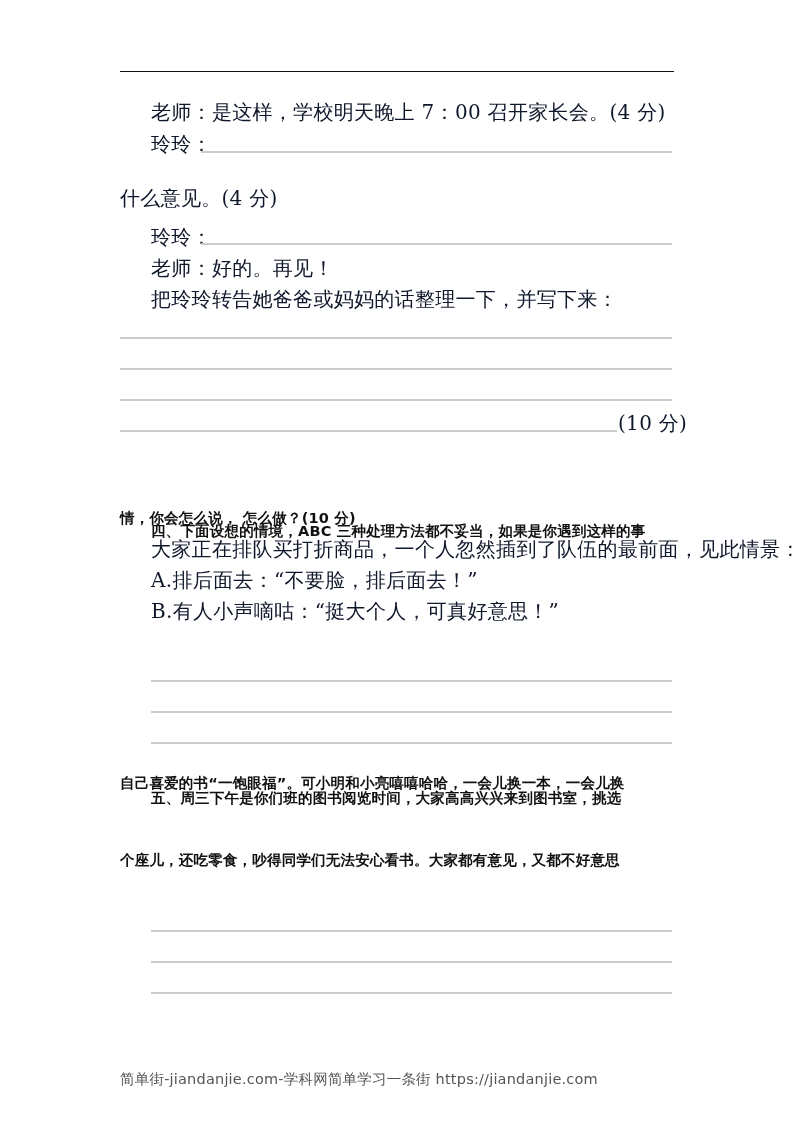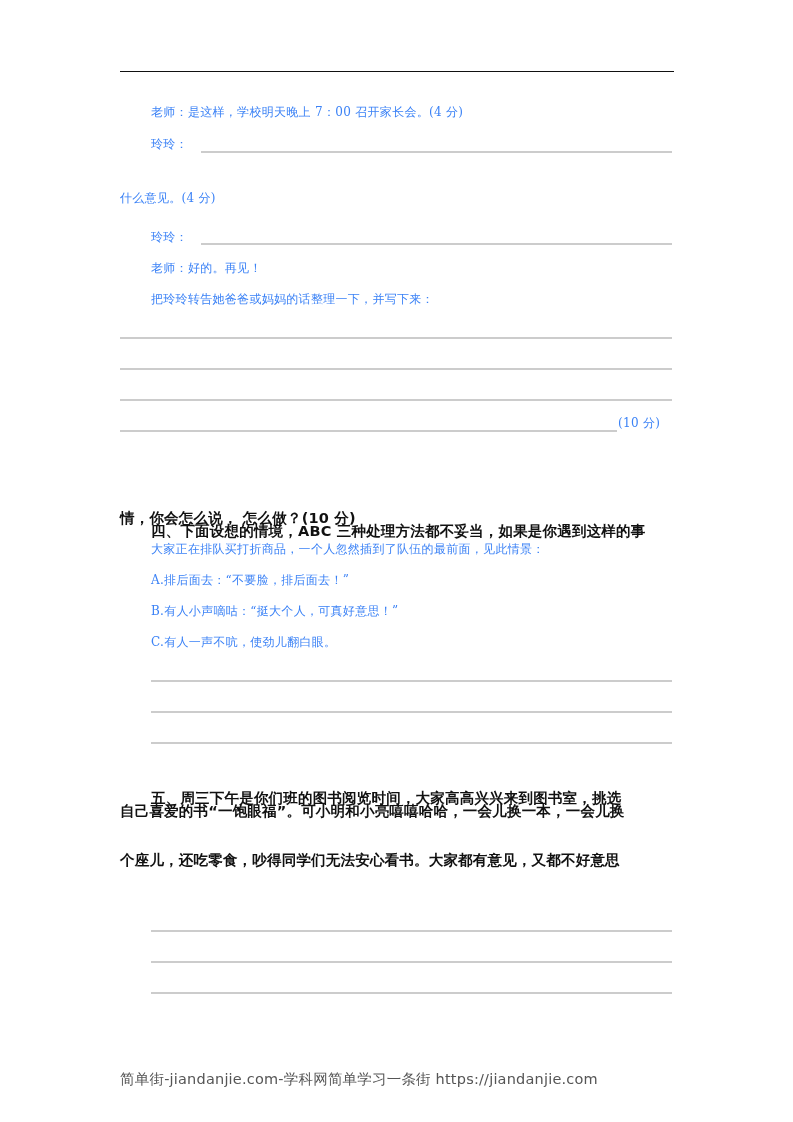--- a/index.html
+++ b/index.html
@@ -3,21 +3,21 @@
   <meta charset="utf-8">
   <style>
     html, body { margin: 0; padding: 0; background: #ffffff; }
     body {
       width: 793px; height: 1122px; position: relative; overflow: hidden;
       font-family: "DejaVu Serif", "Liberation Serif", serif;
       color: #222222;
     }
     .page { position: absolute; left: 0; top: 0; width: 793px; height: 1122px; }
     .top-rule { position: absolute; left: 120px; top: 71px; width: 554px; height: 0; border-top: 1.3px solid #111; }
-    .line-text { position: absolute; font-size: 12px; line-height: 20px; white-space: nowrap; color: #3b82f6; letter-spacing: 0.3px; }
+    .line-text { position: absolute; font-size: 20px; line-height: 20px; white-space: nowrap; color: #0f172a; letter-spacing: 0.3px; }
     .bold { font-weight: bold; font-family: "DejaVu Sans", "Liberation Sans", sans-serif; font-size: 14.5px; color: #111; letter-spacing: 0.2px; }
     .answer-line { position: absolute; height: 0; border-top: 2px solid #cccccc; }
     .inline-blank { position: absolute; height: 0; border-top: 2px solid #cccccc; }
     .footer { position: absolute; left: 0; width: 718px; top: 1070px; text-align: center; font-family: "DejaVu Sans", "Liberation Sans", sans-serif; font-size: 14.5px; color: #555; letter-spacing: 0.2px; }
   </style>
 </head>
 <body>
 
 <div class="page">
 
@@ -40,28 +40,27 @@
   <div class="answer-line" style="left:120px; top:368px; width:552px;"></div>
   <div class="answer-line" style="left:120px; top:399px; width:552px;"></div>
   <div class="answer-line" style="left:120px; top:430px; width:497px;"></div>
   <div class="line-text" style="left:618px; top:413px;">(10 分)</div>
 
   <div class="line-text bold" style="left:151px; top:477px;margin-top:44px;">四、下面设想的情境，ABC 三种处理方法都不妥当，如果是你遇到这样的事</div>
   <div class="line-text bold" style="left:120px; top:508px;">情，你会怎么说， 怎么做？(10 分)</div>
   <div class="line-text" style="left:151px; top:539px;">大家正在排队买打折商品，一个人忽然插到了队伍的最前面，见此情景：</div>
   <div class="line-text" style="left:151px; top:570px;">A.排后面去：“不要脸，排后面去！”</div>
   <div class="line-text" style="left:151px; top:601px;">B.有人小声嘀咕：“挺大个人，可真好意思！”</div>
-  <div class="line-text" style="left:151px; top:632px;">C.有人一声不吭，使劲儿翻白眼。</div>
 
   <div class="answer-line" style="left:151px; top:680px; width:521px;"></div>
   <div class="answer-line" style="left:151px; top:711px; width:521px;"></div>
   <div class="answer-line" style="left:151px; top:742px; width:521px;"></div>
 
   <div class="line-text bold" style="left:151px; top:788px;">五、周三下午是你们班的图书阅览时间，大家高高兴兴来到图书室，挑选</div>
-  <div class="line-text bold" style="left:120px; top:801px;">自己喜爱的书“一饱眼福”。可小明和小亮嘻嘻哈哈，一会儿换一本，一会儿换</div>
+  <div class="line-text bold" style="left:120px; top:773px;">自己喜爱的书“一饱眼福”。可小明和小亮嘻嘻哈哈，一会儿换一本，一会儿换</div>
   <div class="line-text bold" style="left:120px; top:850px;">个座儿，还吃零食，吵得同学们无法安心看书。大家都有意见，又都不好意思</div>
 
   <div class="answer-line" style="left:151px; top:930px; width:521px;"></div>
   <div class="answer-line" style="left:151px; top:961px; width:521px;"></div>
   <div class="answer-line" style="left:151px; top:992px; width:521px;"></div>
 
   <div class="footer">简单街-jiandanjie.com-学科网简单学习一条街 https://jiandanjie.com</div>
 </div>
 
 </body></html>

